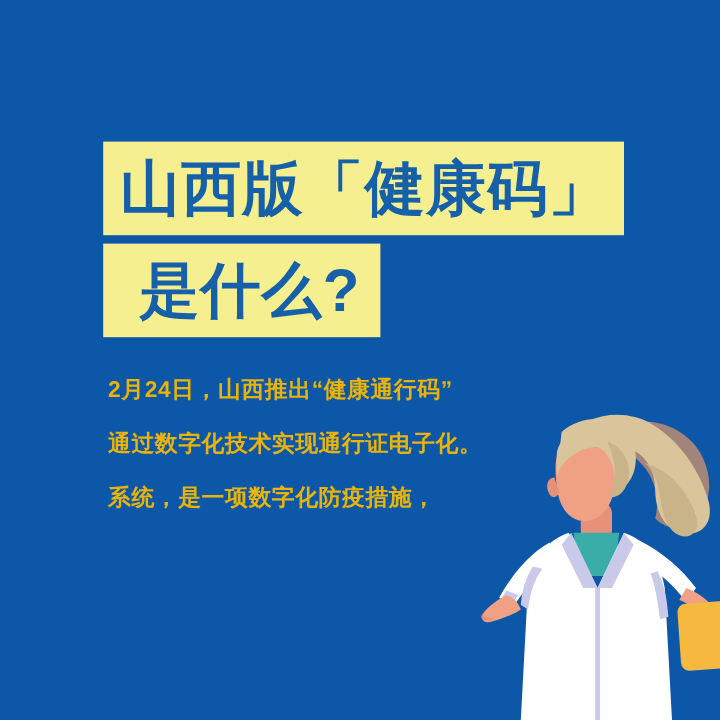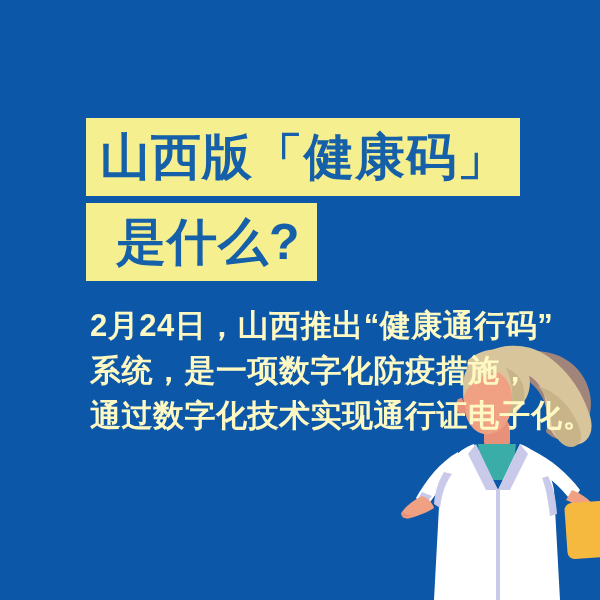--- a/index.html
+++ b/index.html
@@ -56,22 +56,22 @@
 
   
   .body-block {
     position: absolute;
     left: 90px;
     top: 303px;
     width: 430px;
   }
   .body-line {
     display: block;
-    color: #fef9c3;
-    font-size: 31px;
+    color: #eab308;
+    font-size: 19px;
     font-weight: bold;
     line-height: 45px;
     letter-spacing: 0.5px;
     white-space: nowrap;
   }
 </style>
 </head>
 <body>
 
 <div id="poster">
@@ -149,17 +149,17 @@
     </svg>
   </div>
 
   <div class="title-block">
     <span class="title-line title-line-1">山西版「健康码」</span>
     <span class="title-line title-line-2">是什么?</span>
   </div>
 
   <div class="body-block">
     <span class="body-line">2月24日，山西推出“健康通行码”</span>
+    <span class="body-line">通过数字化技术实现通行证电子化。</span>
     <span class="body-line">系统，是一项数字化防疫措施，</span>
-    <span class="body-line">通过数字化技术实现通行证电子化。</span>
   </div>
 
 </div>
 
 </body></html>

